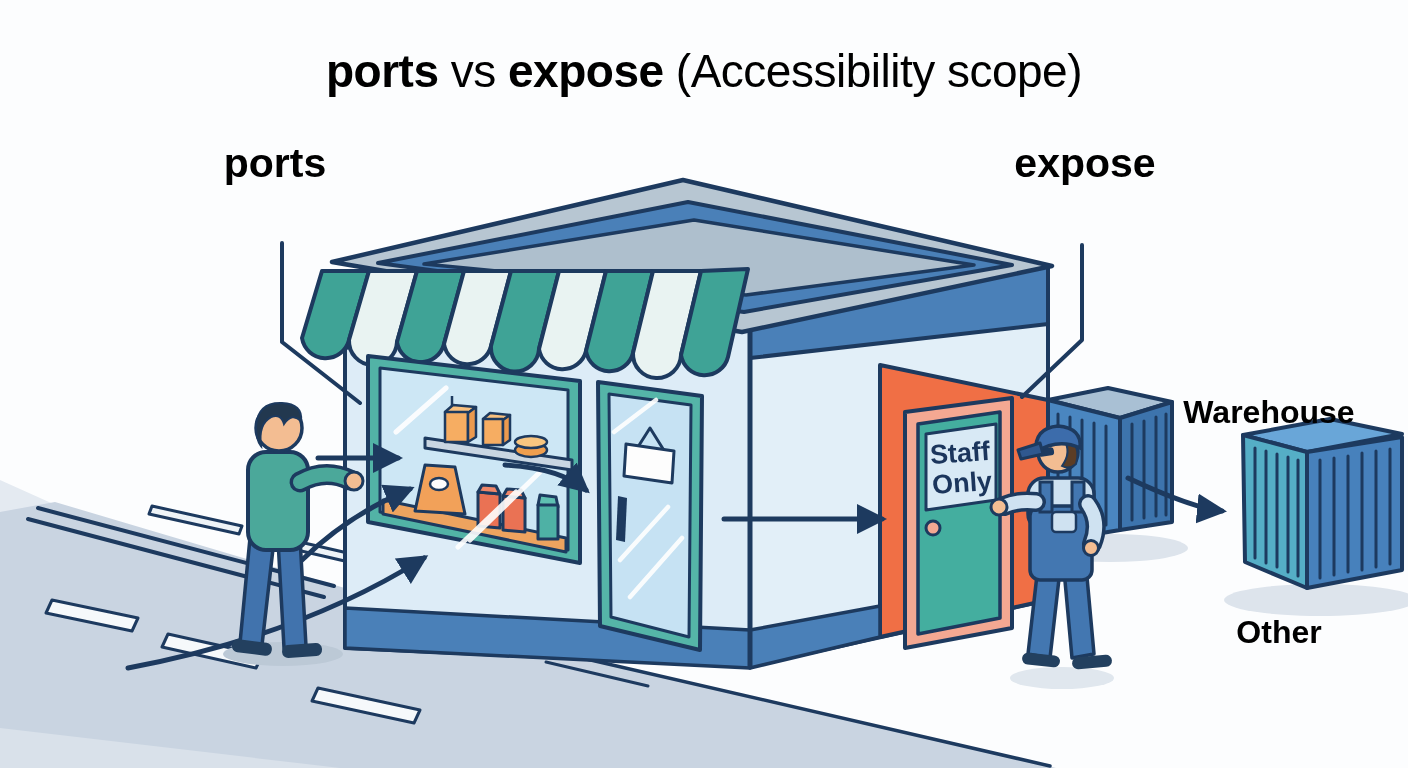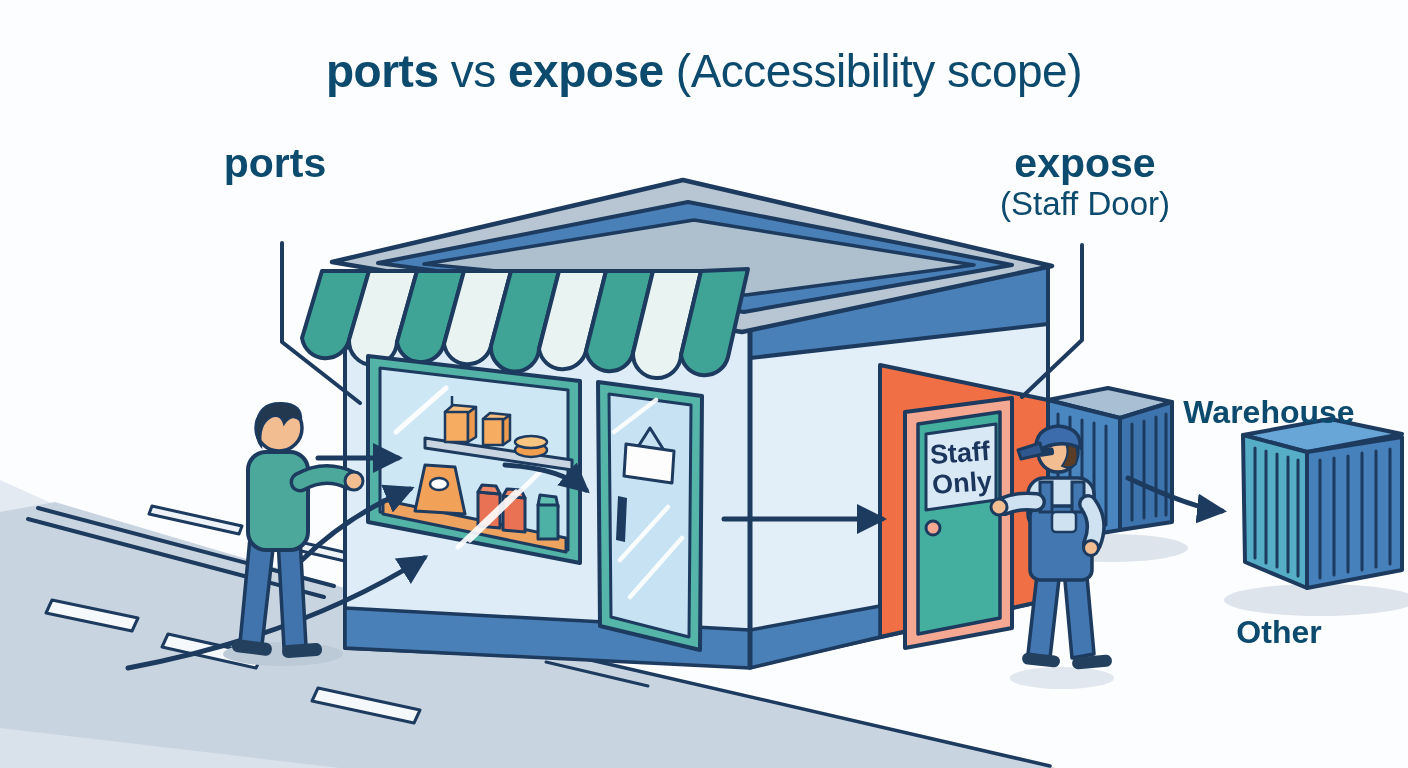--- a/index.html
+++ b/index.html
@@ -3,21 +3,21 @@
 <meta charset="utf-8">
 <style>
   html,body{margin:0;padding:0;background:#ffffff;}
   .scene{
     position:relative;width:1408px;height:768px;overflow:hidden;
     background:#fcfdfe;
     font-family:"Liberation Sans","DejaVu Sans",sans-serif;
     color:#19345e;
   }
   .scene svg{position:absolute;left:0;top:0;}
-  .txt{position:absolute;text-align:center;color:#0c4a6e;}
+  .txt{position:absolute;text-align:center;color:#000000;}
   .title{left:0;right:0;top:44px;font-size:46px;letter-spacing:-.5px;}
   .title .b{font-weight:700;}
   .callout .term{font-size:41px;font-weight:700;line-height:1.05;}
   .callout .sub{font-size:33px;font-weight:400;line-height:1.15;}
   .ports-label{left:120px;top:142px;width:310px;}
   .expose-label{left:930px;top:142px;width:310px;}
   .warehouse-label{left:1130px;top:350px;width:278px;font-size:32px;font-weight:700;margin-top:44px;}
   .other-containers-label{left:1150px;top:614px;width:258px;font-size:32px;font-weight:700;line-height:1.15;text-align:center;}
   .host-user-label{left:60px;top:678px;width:290px;font-size:34px;font-weight:700;}
   .sign-text{font-size:27px;font-weight:600;fill:#1b355c;}
@@ -236,21 +236,20 @@
 <div class="txt title">
   <span class="b">ports</span><span> vs </span><span class="b">expose</span><span> (Accessibility scope)</span>
 </div>
 
 <div class="txt callout ports-label">
   <div class="term">ports</div>
 </div>
 
 <div class="txt callout expose-label">
   <div class="term">expose</div>
-  <div class="sub">(Staff Door)</div>
 </div>
 
 <div class="txt warehouse-label">Warehouse</div>
 
 <div class="txt other-containers-label">
   <div>Other</div>
 </div>
 
 
 </div>

